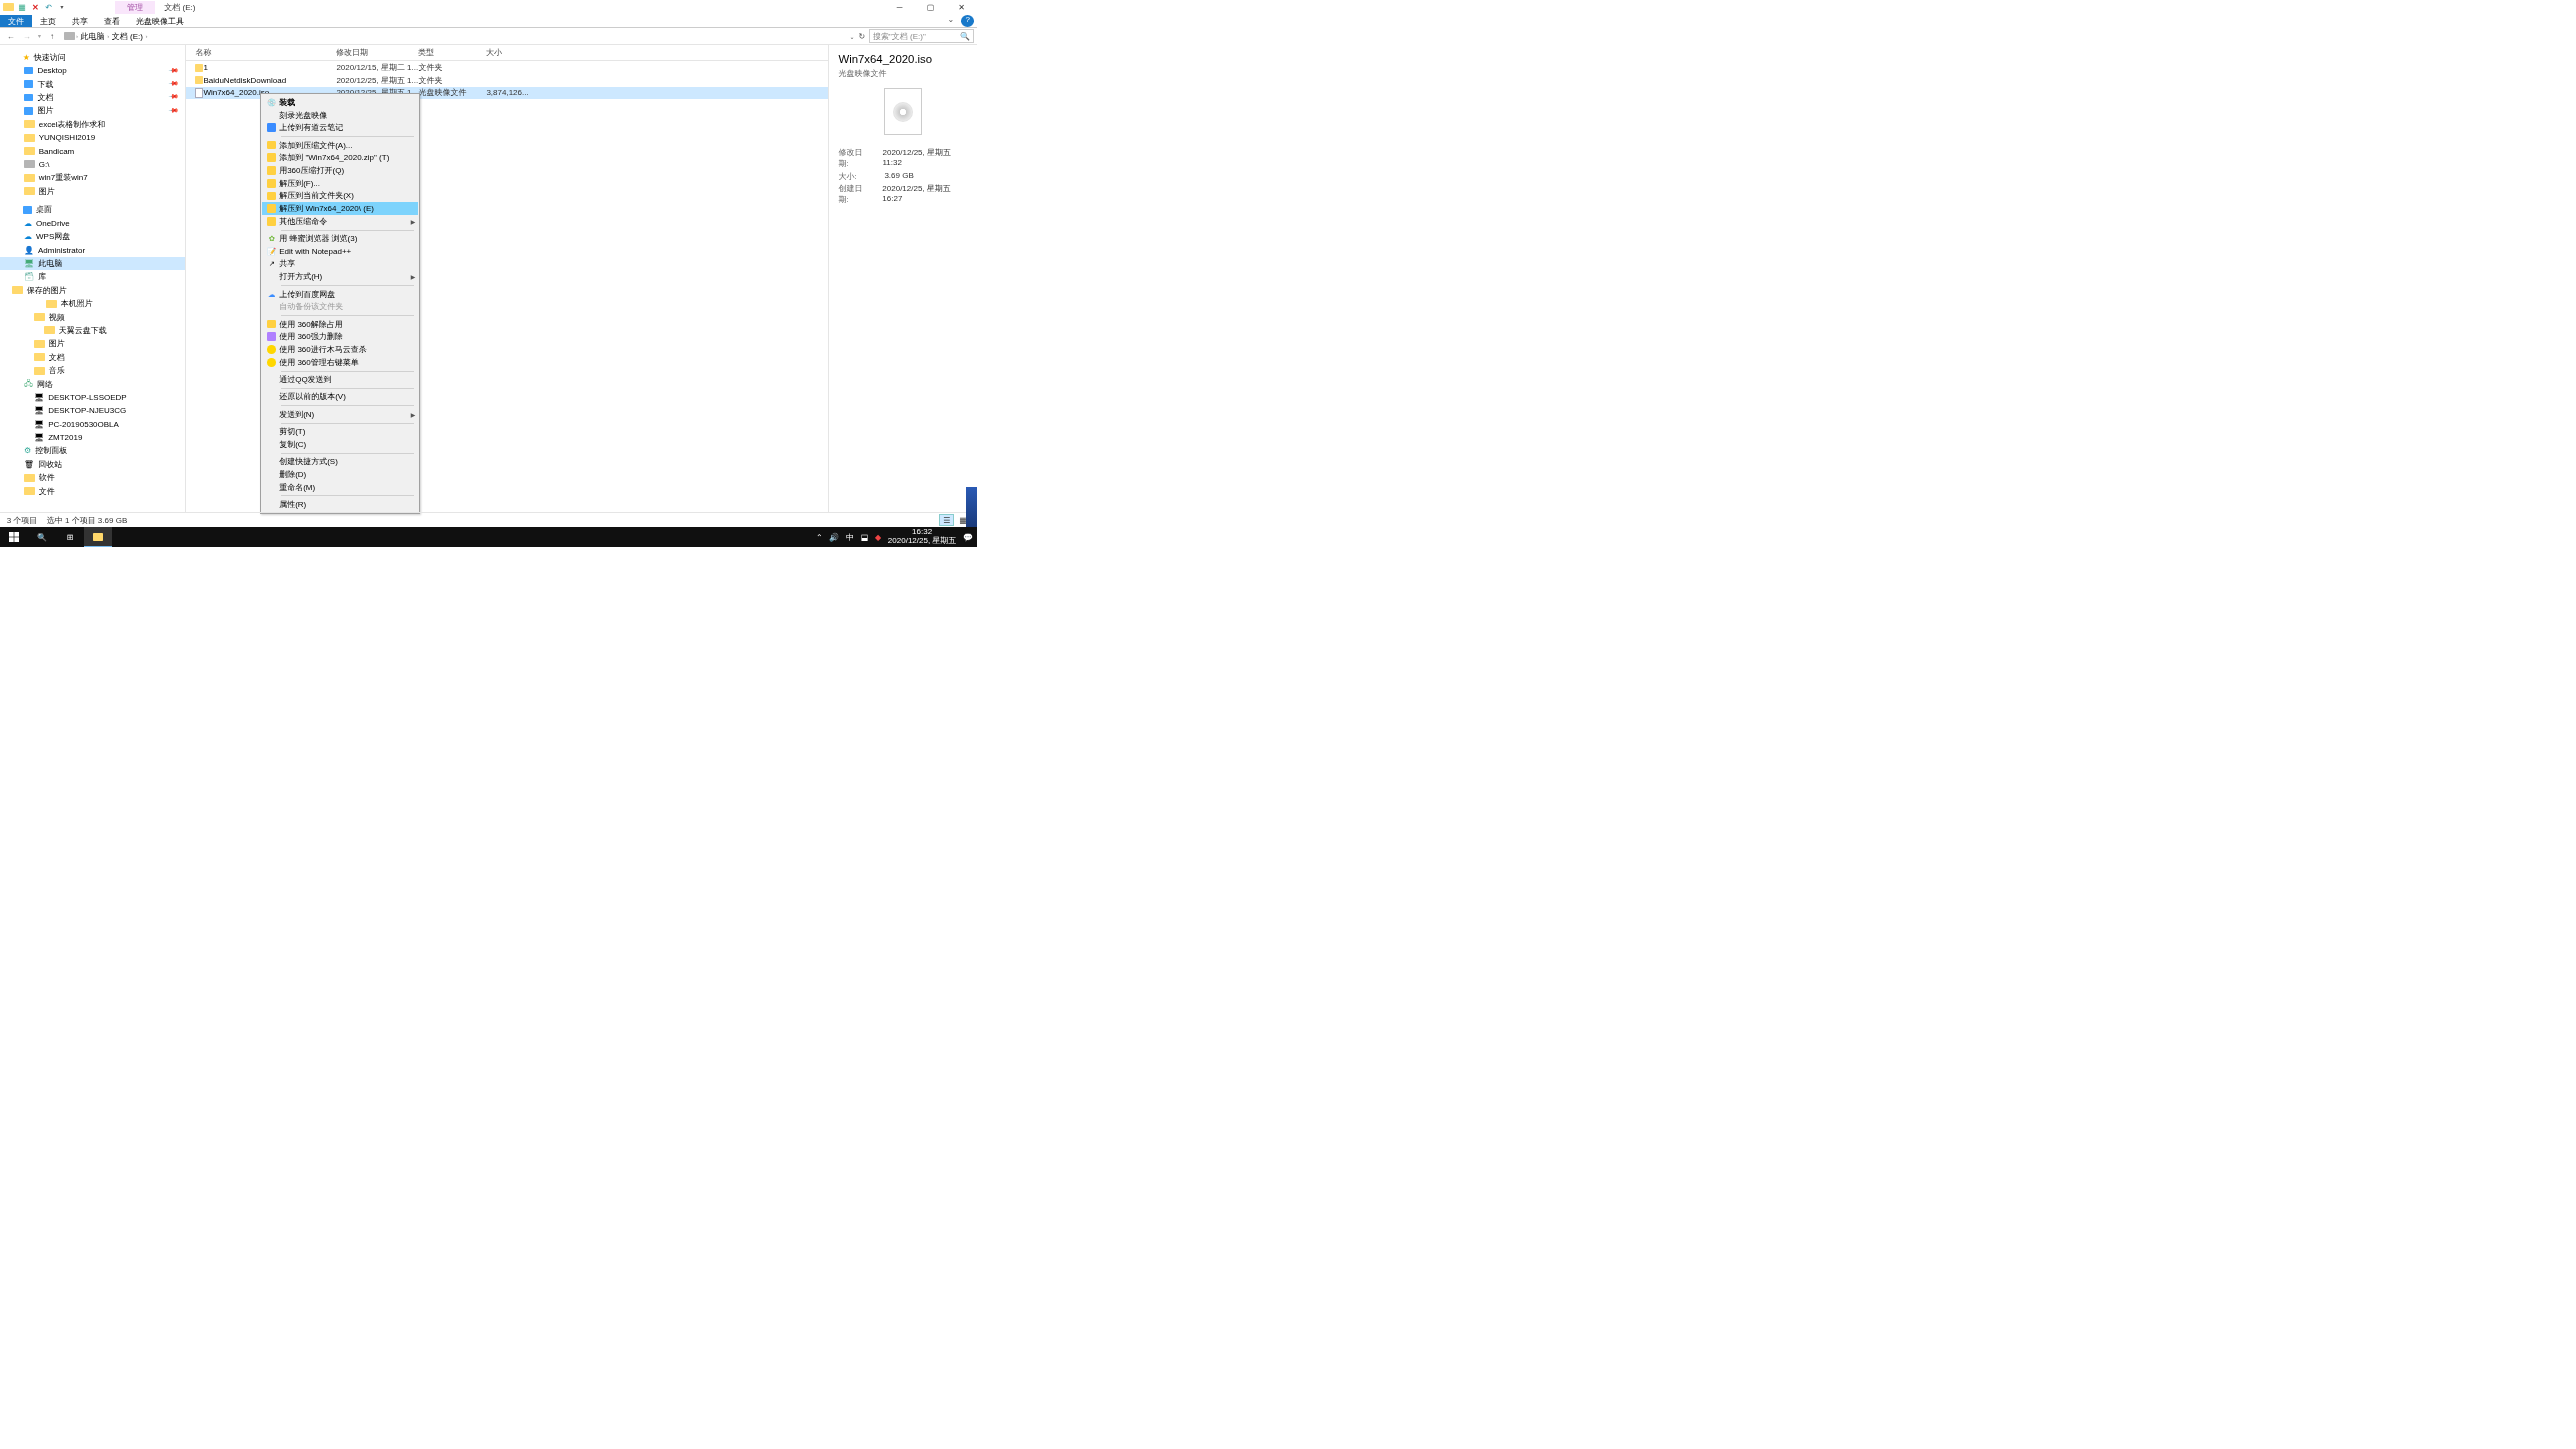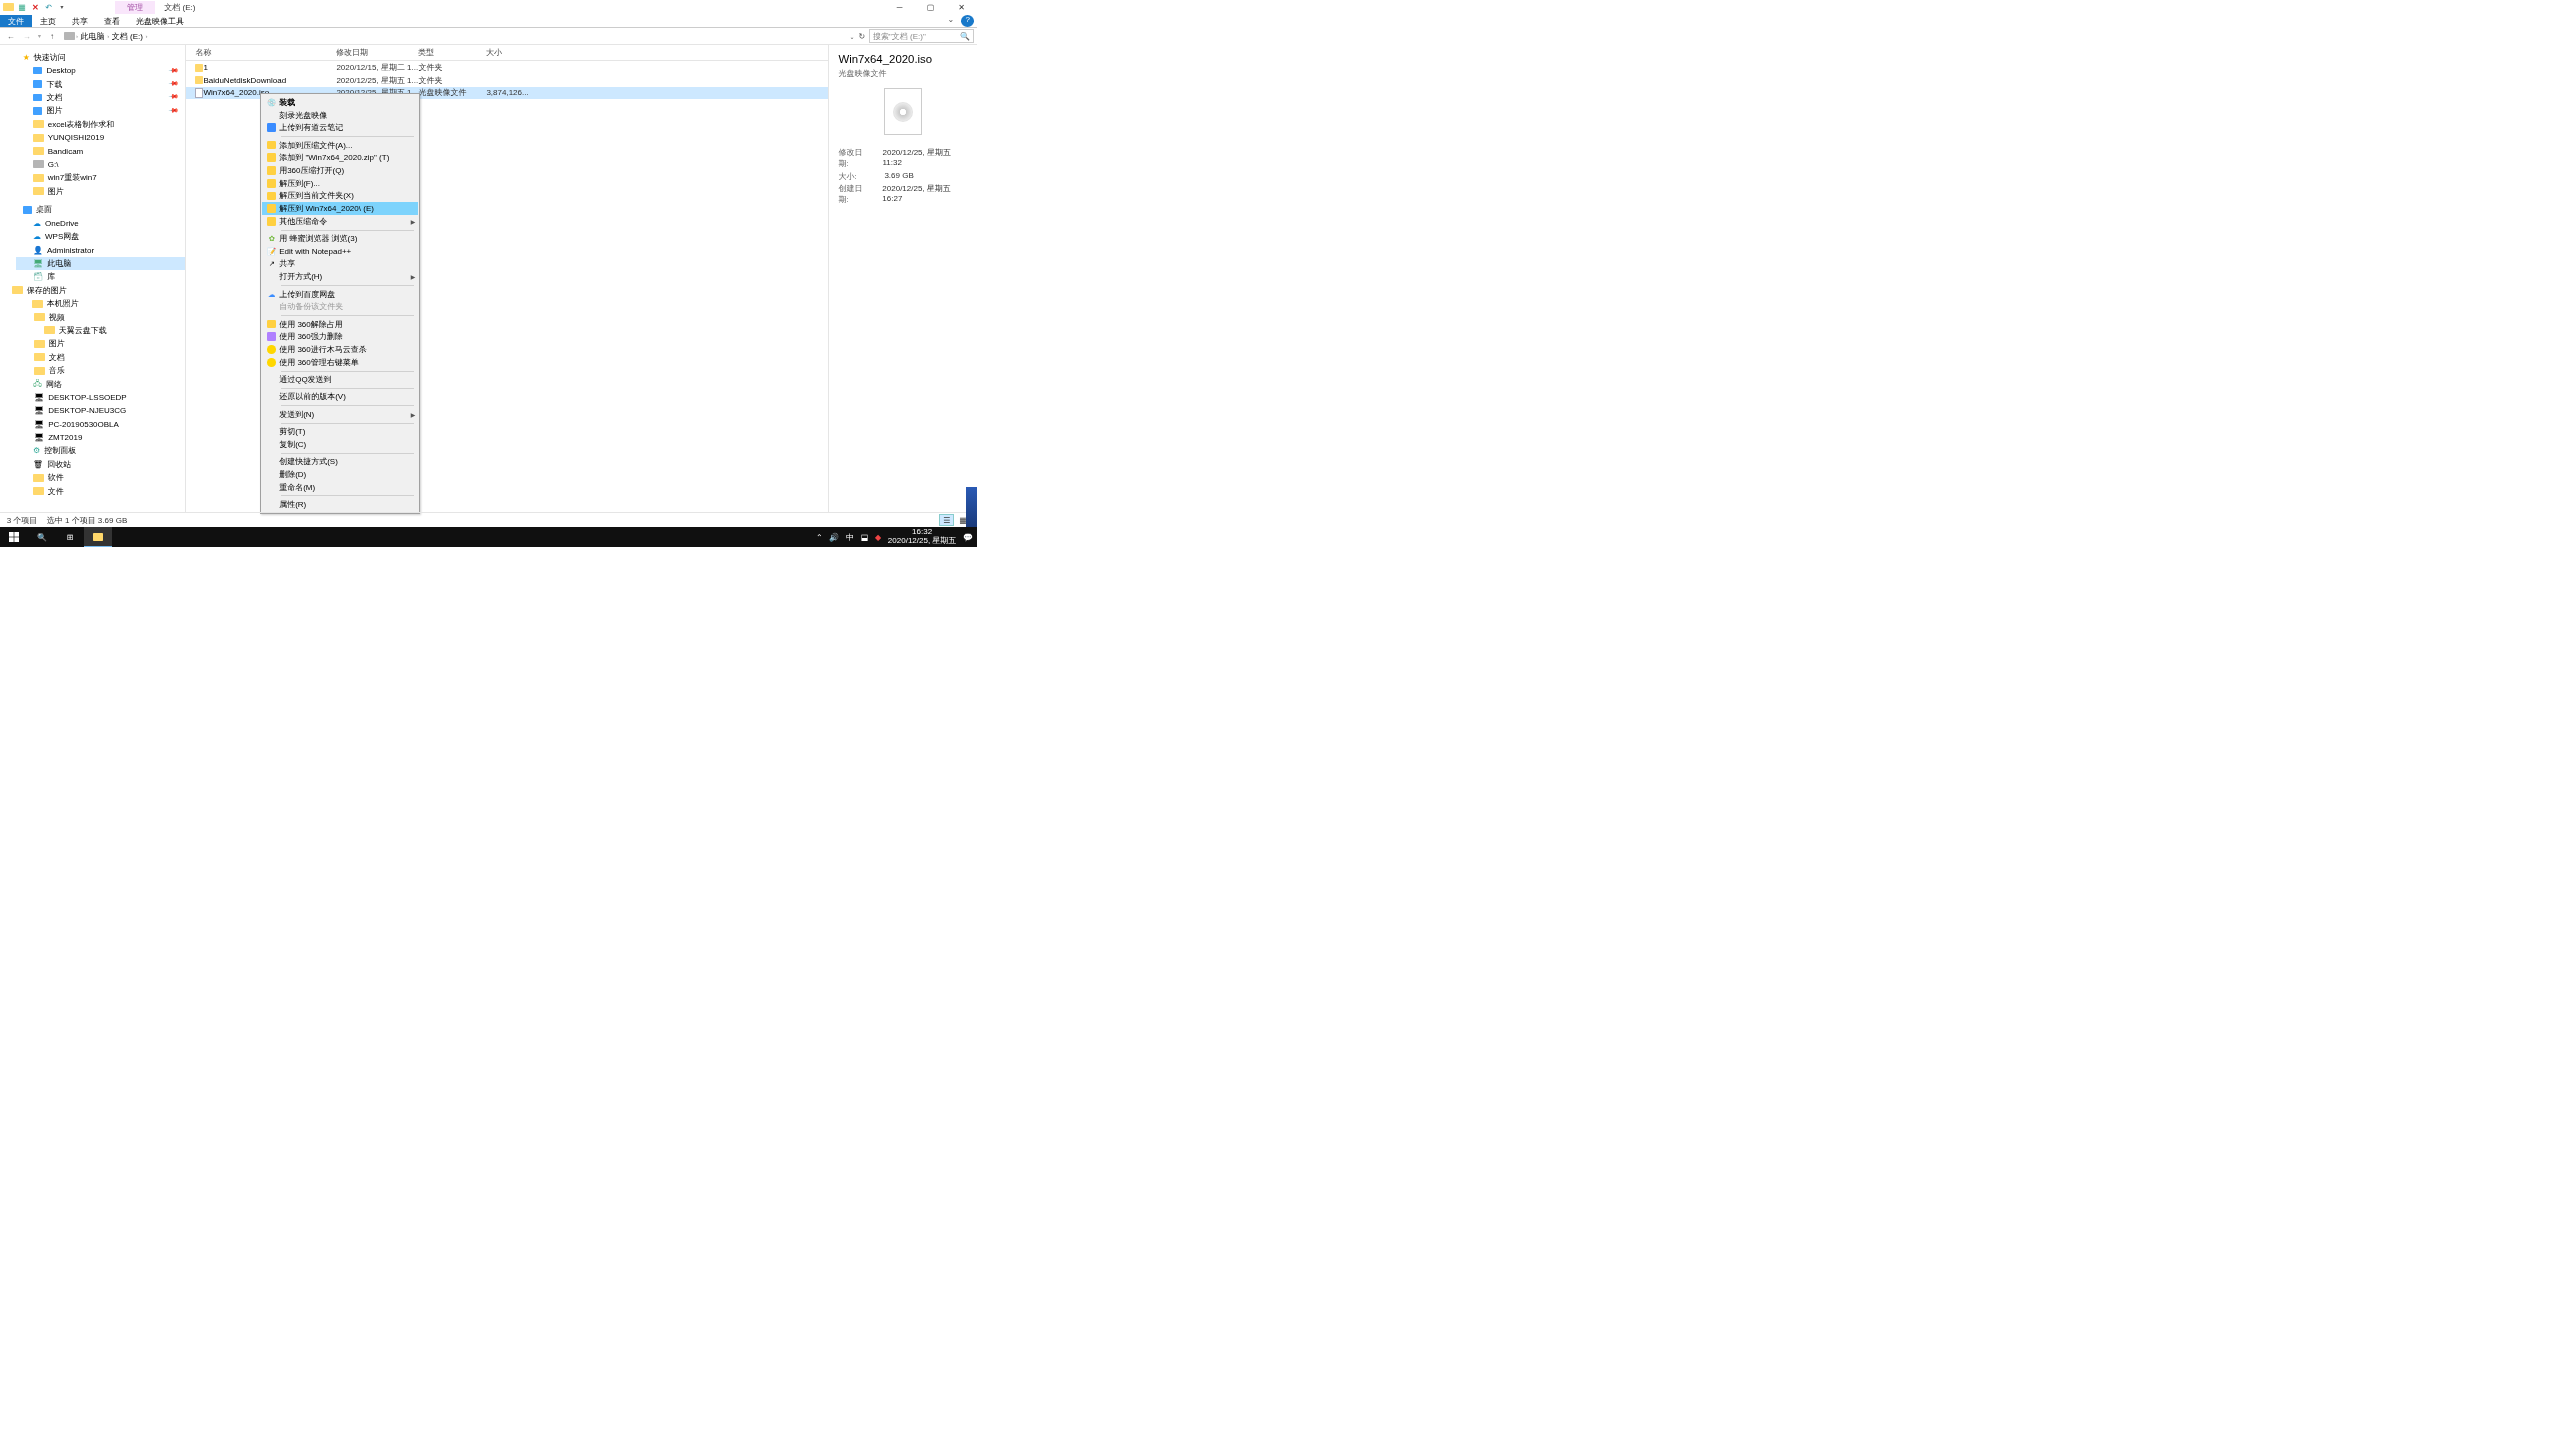--- a/index.html
+++ b/index.html
@@ -26,21 +26,21 @@
 .path { flex: 1; display: flex; align-items: center; gap: 1.3px; padding-left: 4px; }
 .crumb { padding: 0 1.3px; }
 .crumb-sep { color: #888; font-size: 6px; }
 .addr-right { display: flex; align-items: center; gap: 4px; }
 .search-box { width: 105px; height: 13.4px; border: 0.7px solid #ccc; padding: 0 2.7px; color: #888; display: flex; align-items: center; justify-content: space-between; }
 
 
 .body { display: flex; height: 468px; }
 .nav { width: 186px; border-right: 0.7px solid #e5e5e5; overflow-y: auto; padding-top: 5.4px; }
 .nav-item { height: 13.4px; display: flex; align-items: center; padding-left: 12px; gap: 4px; }
-.nav-item.lvl1 { padding-left: 17px; margin-left: 16px; }
+.nav-item.lvl1 { padding-left: 24px; }
 .nav-item.lvl0 { padding-left: 12px; font-weight: normal; }
 .nav-item.sel { background: #cde8ff; }
 .nav-spacer { height: 5.4px; }
 .star { color: #f7b500; }
 .folder-ico { width: 10.7px; height: 8px; background: #ffd86b; border-radius: 0.7px; }
 .drive-ico { width: 10.7px; height: 8px; background: #b5b5b5; border-radius: 0.7px; }
 .blue-ico { width: 9.4px; height: 7.4px; background: #40a0ff; border-radius: 0.7px; }
 .cloud-ico { color: #0a84d6; }
 .pin { margin-left: auto; margin-right: 6.7px; color: #888; transform: rotate(45deg); font-size: 6.7px; }
 .tree-arrow { width: 6.7px; text-align: center; color: #555; font-size: 6px; }
@@ -227,21 +227,21 @@
         <span>此电脑</span>
       </div>
     <div class="nav-item lvl1">
         <span style="color:#5a9;">🗃</span>
         <span>库</span>
       </div>
     <div class="nav-item" style="">
         <span class="folder-ico"></span>
         <span>保存的图片</span>
       </div>
-    <div class="nav-item" style="padding-left:32px;">
+    <div class="nav-item" style="padding-left:46px;">
         <span class="folder-ico"></span>
         <span>本机照片</span>
       </div>
     <div class="nav-item" style="padding-left:34px;">
         <span class="folder-ico"></span>
         <span>视频</span>
       </div>
     <div class="nav-item" style="padding-left:44px;">
         <span class="folder-ico"></span>
         <span>天翼云盘下载</span>

